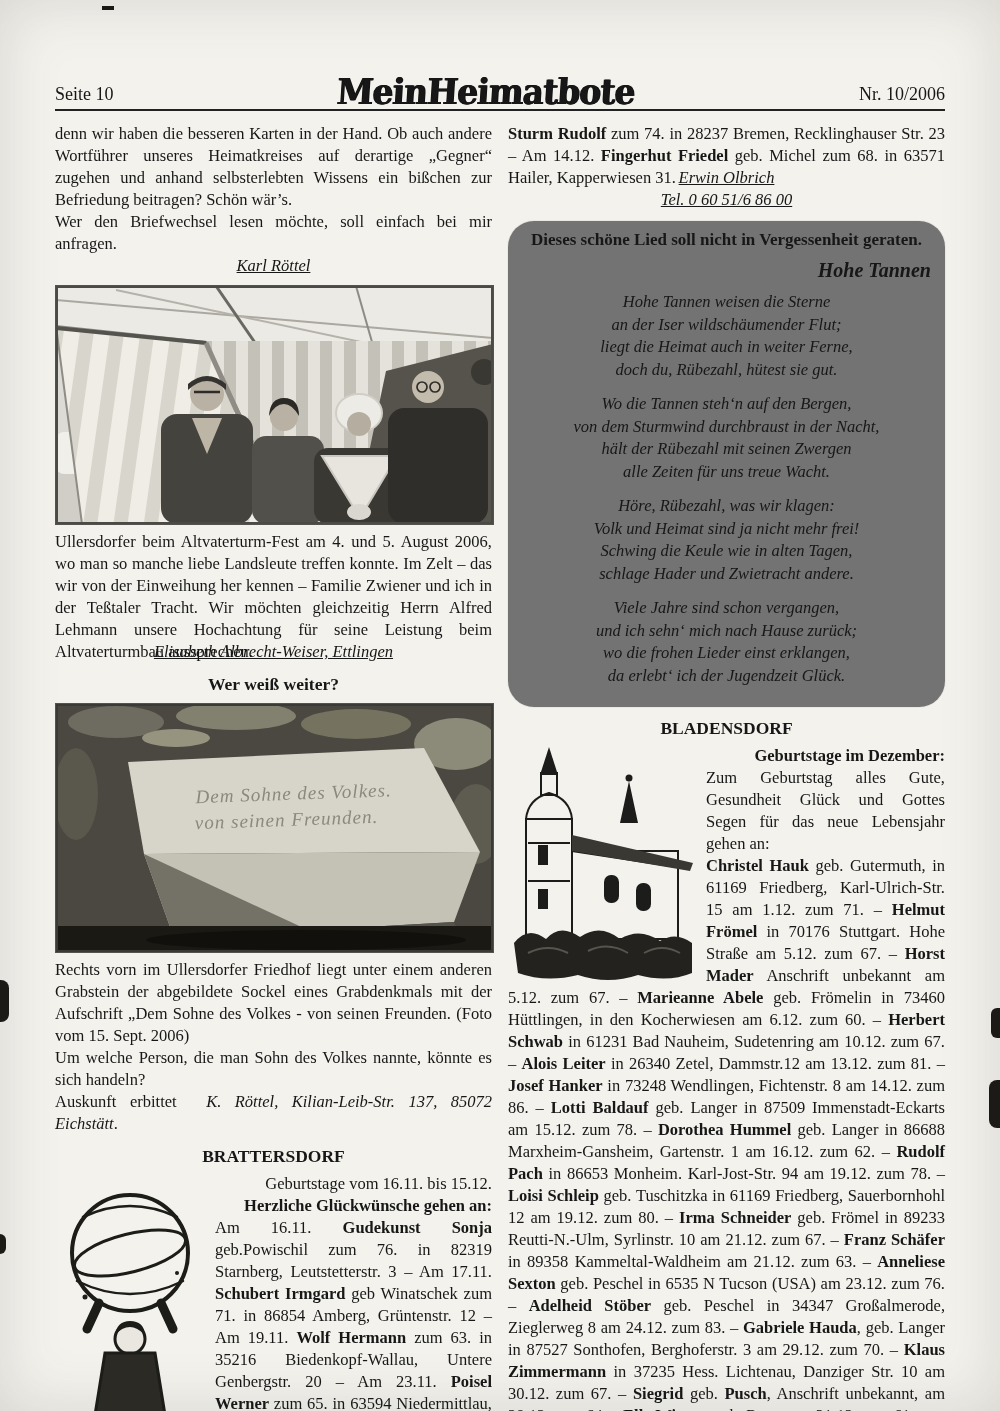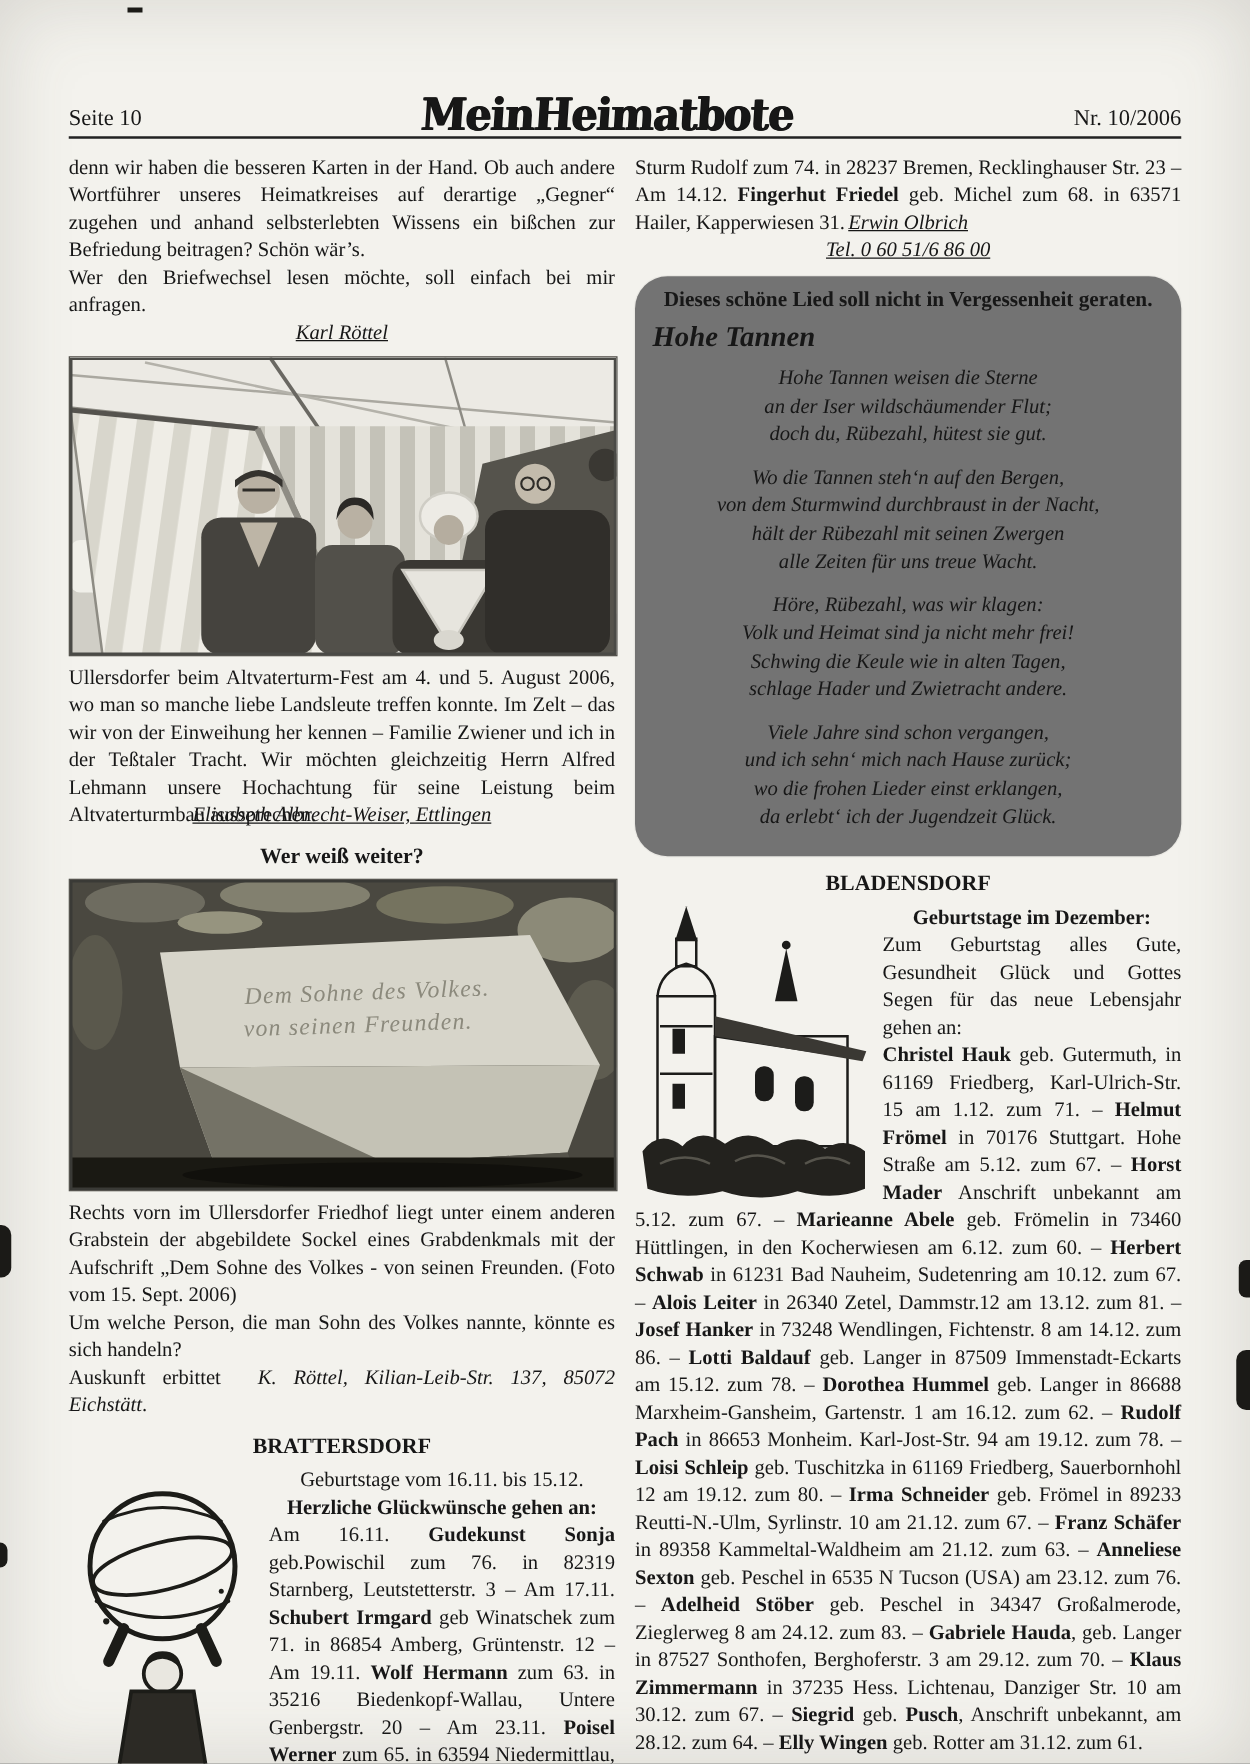--- a/index.html
+++ b/index.html
@@ -14,30 +14,30 @@
   .masthead{font-family:"DejaVu Serif",serif;font-weight:bold;font-size:33px;
         letter-spacing:-1px;transform:scaleY(1.08) skewX(-4deg);
         text-shadow:0.7px 0 0 #111, -0.5px 0 0 #111;margin-bottom:-6px;}
   
   .columns{display:flex;gap:16px;padding:12px 55px 0 55px;}
   .col{width:437px;font-size:16.5px;line-height:22px;}
   p{margin:0;text-align:justify;}
   .rightline{text-align:center;font-style:italic;text-decoration:underline;}
   .pullup{margin-top:-22px;}
   .sec-heading{font-weight:bold;text-align:center;font-size:17.5px;margin:10px 0 6px 0;}
-  .sub-bold{font-weight:bold;text-align:center;}
+  .sub-bold{font-weight:bold;text-align:right;}
   
   .photo{display:block;margin:8px 0 6px 0;border:1px solid #55534e;background:#cfcec8;}
   .figure-left{float:left;margin:4px 10px 2px 0;}
   .church-left{float:left;margin:2px 8px 0 0;}
   
   .song-box{background:#737373;border-radius:26px;padding:8px 14px 20px 14px;margin:10px 0 4px 0;
         box-shadow:0 0 0 1px rgba(0,0,0,0.04);}
   .song-box .box-title{font-weight:bold;text-align:center;font-size:17px;margin-bottom:8px;}
-  .song-title{font-weight:bold;font-style:italic;text-align:left;font-size:23px;margin:6px 0 10px 0;}
+  .song-title{font-weight:bold;font-style:italic;text-align:right;font-size:20px;margin:6px 0 10px 0;}
   .stanza{margin:0 0 12px 0;}
   .stanza div{text-align:center;font-style:italic;font-size:16.5px;line-height:22.5px;}
   .clear{clear:both;}
   
   .artifact{position:absolute;background:#1b1a17;}
 </style>
 </head>
 <body>
 
 <div class="page">
@@ -187,30 +187,31 @@
           <circle cx="122" cy="96" r="2" fill="#1c1c18"></circle>
         </svg>
         <p class="sub-bold" style="font-weight:normal">Geburtstage vom 16.11. bis 15.12.</p>
         <p class="sub-bold">Herzliche Glückwünsche gehen an:</p>
         <p><span>Am 16.11. </span><span style="font-weight: bold;">Gudekunst Sonja</span><span> geb.Powischil zum 76. in 82319 Starnberg, Leutstetterstr. 3 – Am 17.11. </span><span style="font-weight: bold;">Schubert Irmgard</span><span> geb Winatschek zum 71. in 86854 Amberg, Grüntenstr. 12 – Am 19.11. </span><span style="font-weight: bold;">Wolf Hermann</span><span> zum 63. in 35216 Biedenkopf-Wallau, Untere Genbergstr. 20 – Am 23.11. </span><span style="font-weight: bold;">Poisel Werner</span><span> zum 65. in 63594 Niedermittlau, Struthweg 4a – Am 23.11. </span><span style="font-weight: bold;">Pelzl Werner</span><span> zum 64. in 36286 Gittersdorf – Am 29.11. </span><span style="font-weight: bold;">Lukas Siegfried</span><span> zum 76. in 24113 Kiel-Hammer, Wiepenkrog 70 – Am 30.11. </span></p>
         <div class="clear"></div>
       </div>
     </div>
 
     <div class="col">
-      <p><span style="font-weight: normal;">Sturm Rudolf</span><span> zum 74. in 28237 Bremen, Recklinghauser Str. 23 – Am 14.12. </span><span style="font-weight: bold;">Fingerhut Friedel</span><span> geb. Michel zum 68. in 63571 Hailer, Kapperwiesen 31.</span></p>
+      <p><span style="font-weight: bold;">Sturm Rudolf</span><span> zum 74. in 28237 Bremen, Recklinghauser Str. 23 – Am 14.12. </span><span style="font-weight: bold;">Fingerhut Friedel</span><span> geb. Michel zum 68. in 63571 Hailer, Kapperwiesen 31.</span></p>
       <div class="rightline pullup">Erwin Olbrich</div>
       <div class="rightline">Tel. 0 60 51/6 86 00</div>
 
       <div class="song-box">
         <div class="box-title">Dieses schöne Lied soll nicht in Vergessenheit geraten.</div>
         <div class="song-title">Hohe Tannen</div>
         <div class="stanza">
           <div>Hohe Tannen weisen die Sterne</div>
           <div>an der Iser wildschäumender Flut;</div>
+          <div>liegt die Heimat auch in weiter Ferne,</div>
           <div>doch du, Rübezahl, hütest sie gut.</div>
         </div>
         <div class="stanza">
           <div>Wo die Tannen steh‘n auf den Bergen,</div>
           <div>von dem Sturmwind durchbraust in der Nacht,</div>
           <div>hält der Rübezahl mit seinen Zwergen</div>
           <div>alle Zeiten für uns treue Wacht.</div>
         </div>
         <div class="stanza">
           <div>Höre, Rübezahl, was wir klagen:</div>

